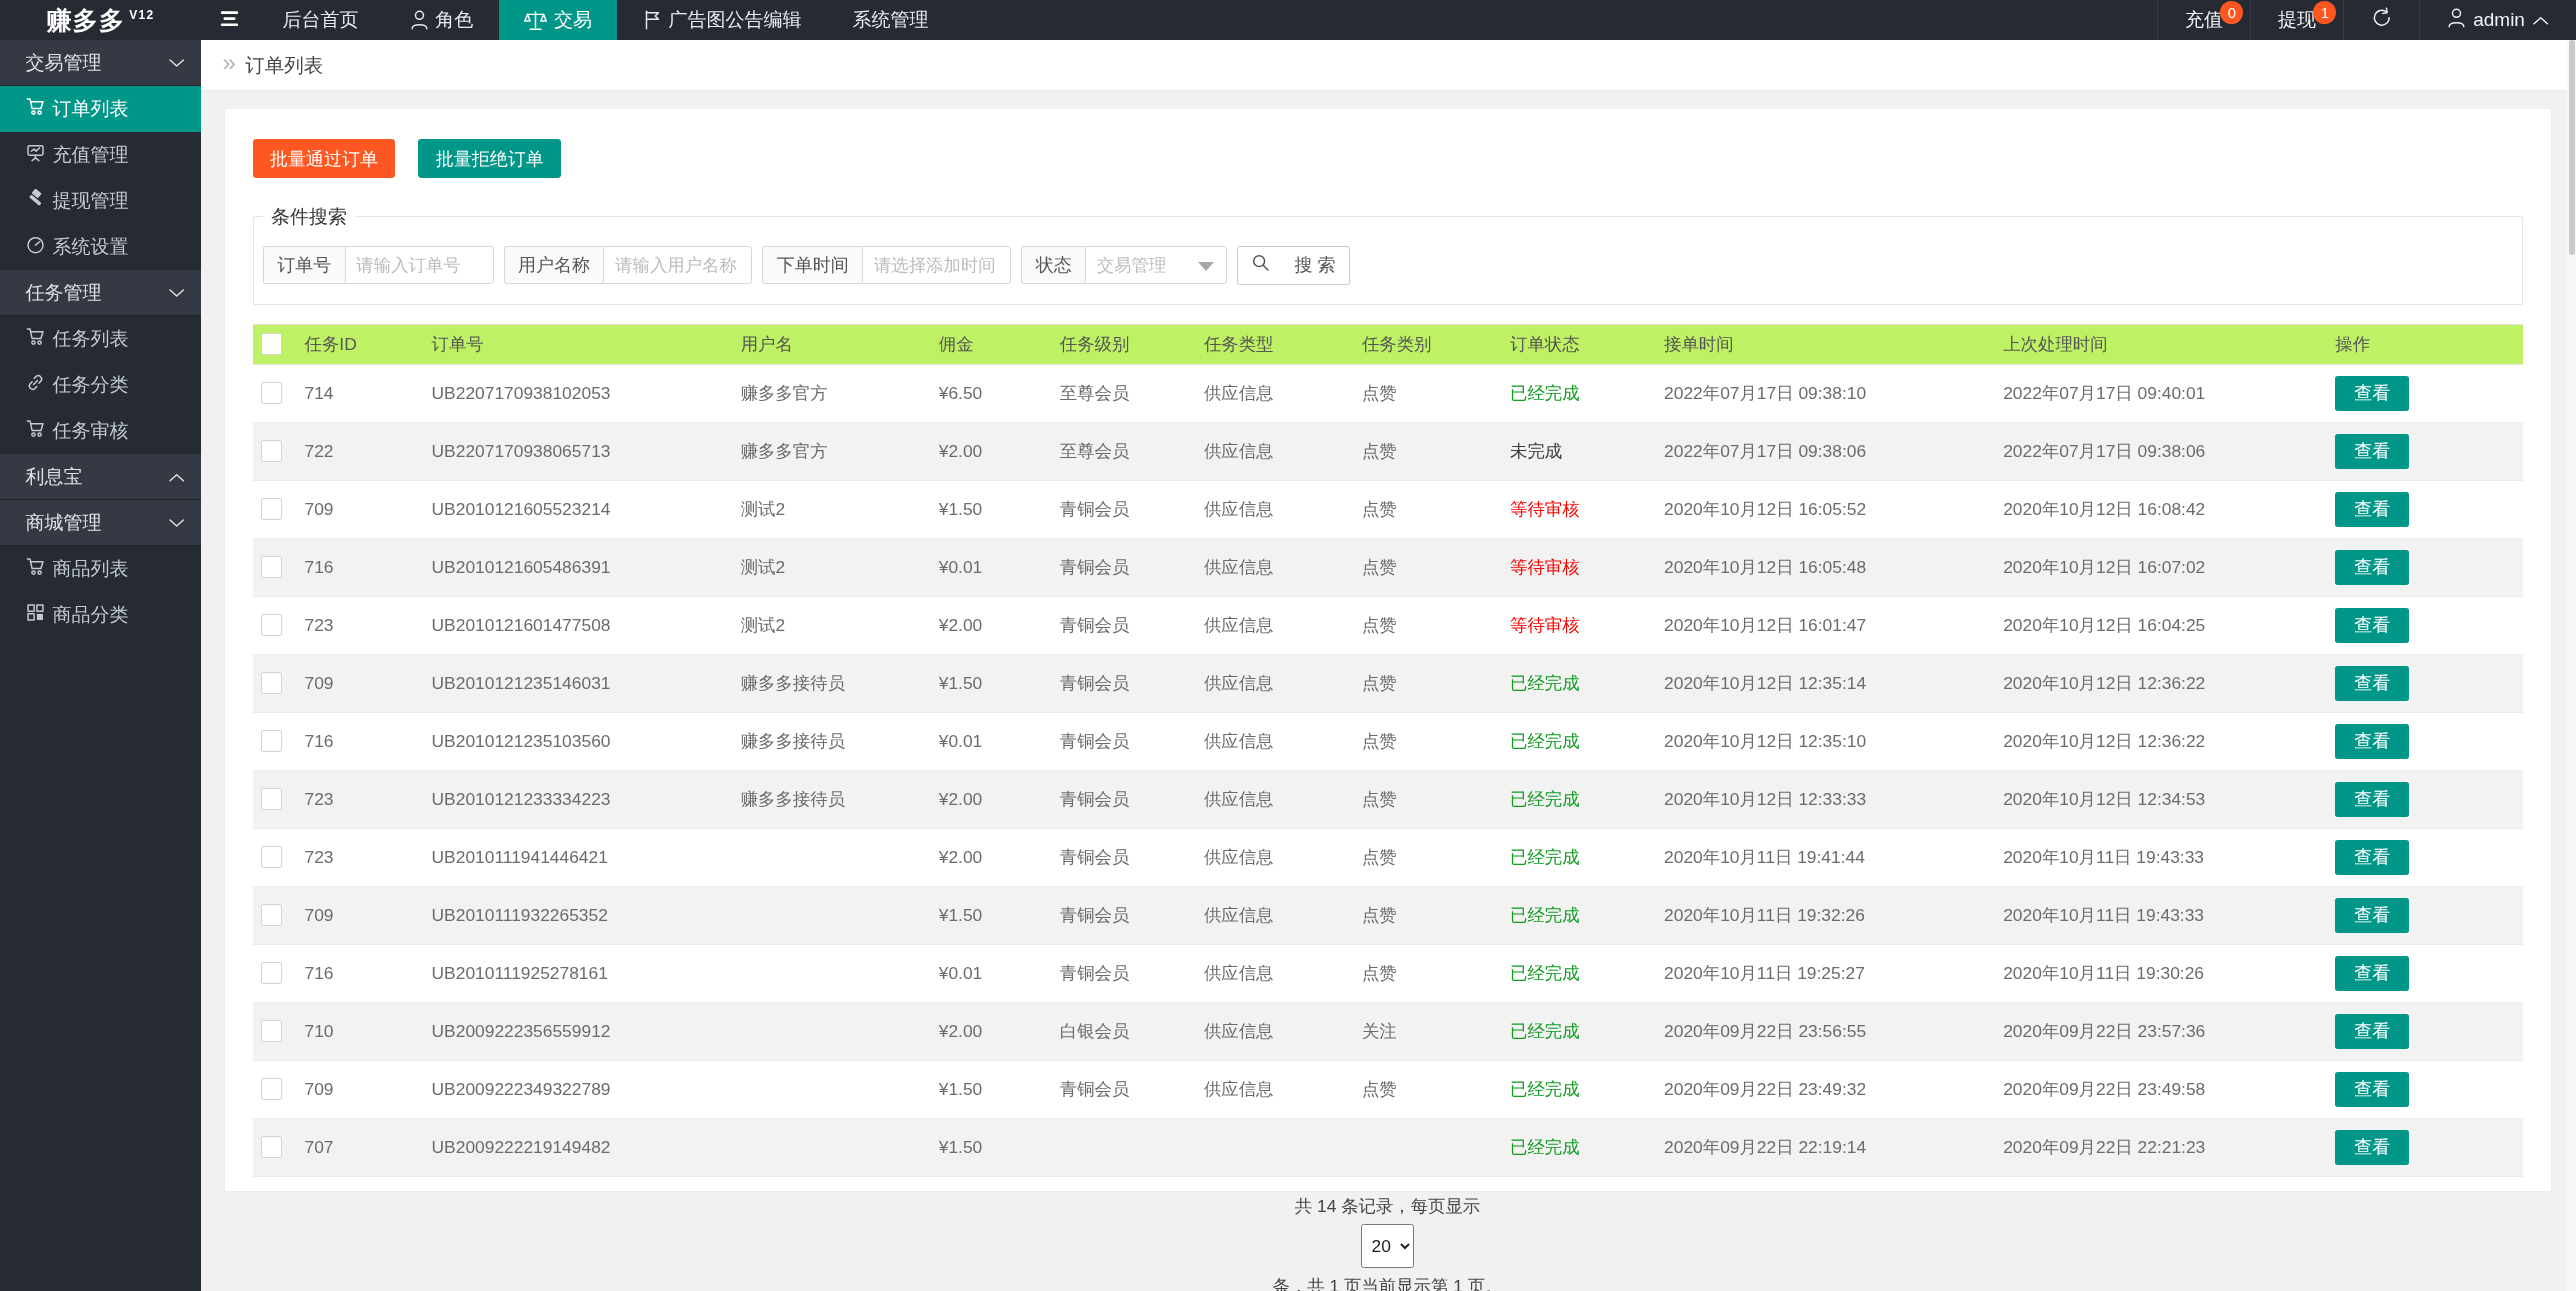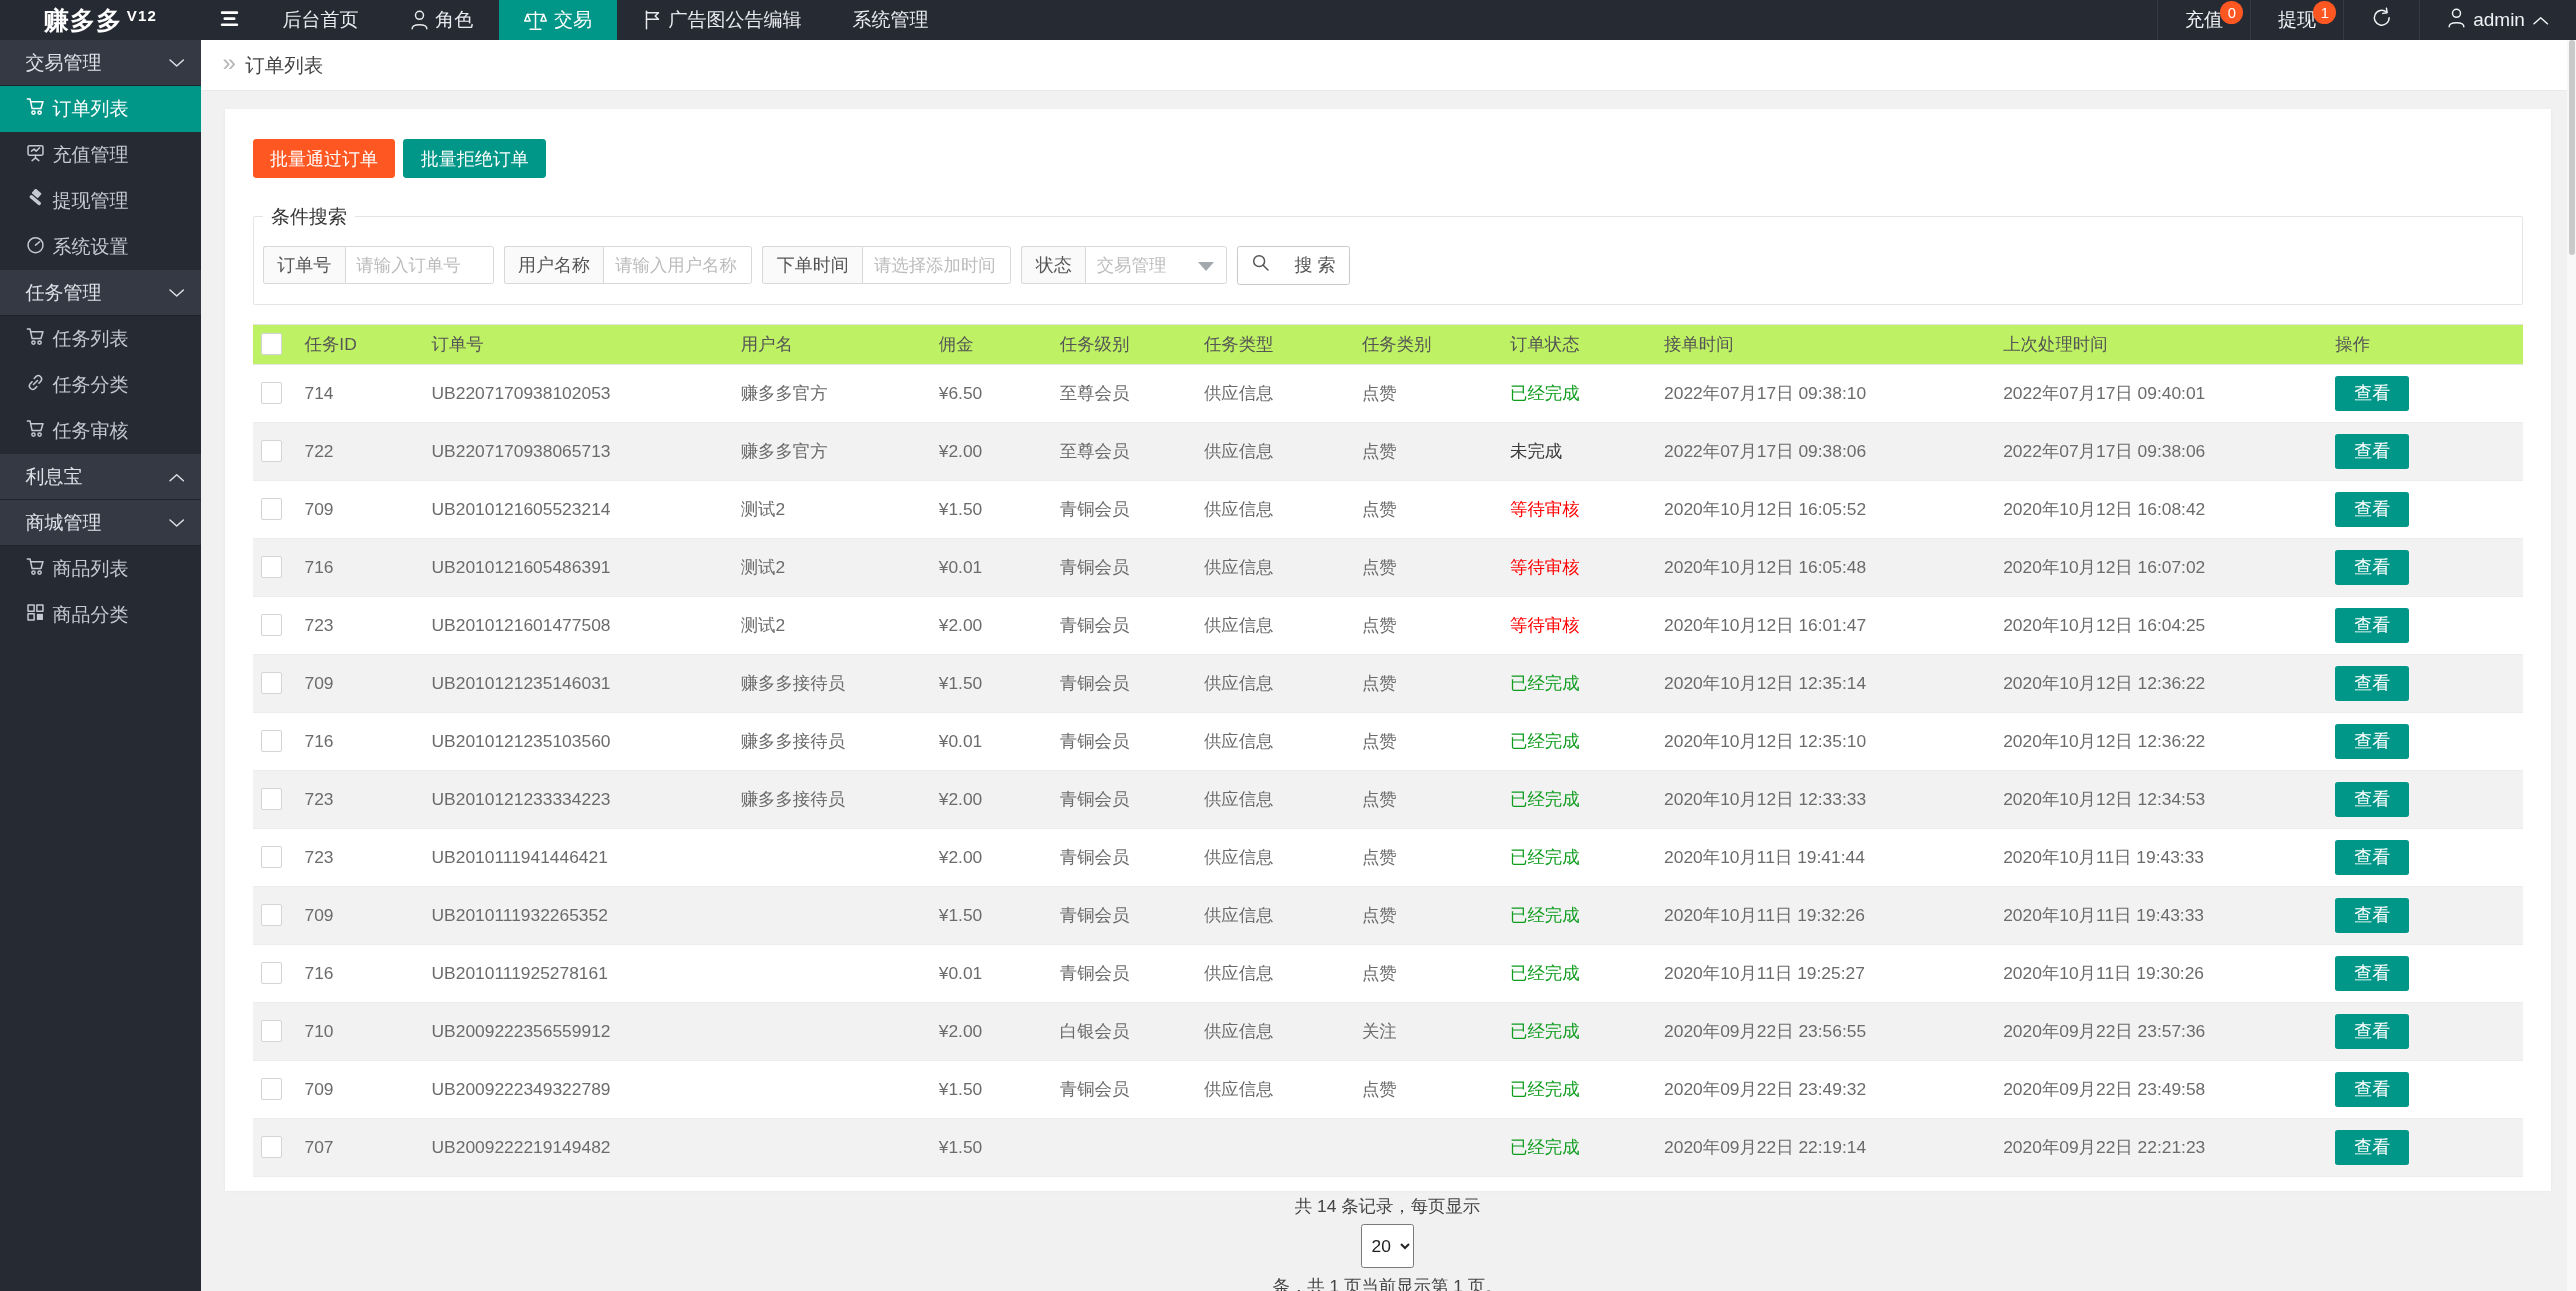--- a/index.html
+++ b/index.html
@@ -4,21 +4,21 @@
 <style>
   * { margin:0; padding:0; box-sizing:border-box; }
   html,body { width:2576px; height:1292px; overflow:hidden;
     font-family:"Liberation Sans","DejaVu Sans",sans-serif; background:#f1f1f1; }
 
   
   .topbar { position:absolute; left:0; top:0; width:2576px; height:40px;
     background:#262a33; display:flex; align-items:stretch; color:#fff; z-index:10; }
   .logo { width:201px; display:flex; align-items:center; justify-content:center;
     font-size:25px; font-weight:bold; letter-spacing:1.3px; }
-  .logo sup { font-size:15px; font-weight:bold; margin-left:4px; transform:translateY(-5.4px); }
+  .logo sup { font-size:12px; font-weight:bold; margin-left:4px; transform:translateY(-5.4px); }
   .nav-toggle { width:56px; display:flex; align-items:center; justify-content:center; cursor:pointer; }
   .nav-item { display:flex; align-items:center; gap:6.7px; padding:0 25.5px;
     font-size:19px; color:#e8eaee; cursor:pointer; }
   .nav-item.active { background:#009688; color:#fff; }
   .nav-item svg { display:block; }
   .topbar-spacer { flex:1; }
   .top-right-item { position:relative; display:flex; align-items:center; gap:6.7px;
     padding:0 27px; font-size:19px; color:#f0f2f5; border-left:0.7px solid #343945; cursor:pointer; }
   .badge { position:absolute; top:1.3px; right:6.7px; min-width:23px; height:23px;
     background:#ff5722; border-radius:11.4px; color:#fff; font-size:14.8px;
@@ -39,21 +39,21 @@
   
   .main { position:absolute; left:201px; top:40px; right:0; bottom:0; background:#f1f1f1; }
   .breadcrumb-band { height:51px; background:#fff; border-bottom:0.7px solid #e9e9e9;
     display:flex; align-items:center; padding-left:21.5px; gap:9.4px; }
   .breadcrumb-caret { font-size:24px; color:#b5b5b5; line-height:1; transform:translateY(-2px); }
   .breadcrumb-text { font-size:19.5px; color:#444; }
 
   .card { position:absolute; left:23.5px; top:69px; width:2326px; height:1082px;
     background:#fff; box-shadow:0 0.7px 2.7px rgba(0,0,0,.06); padding:30px 28px 0 28px; }
 
-  .btn-row { display:flex; gap:8px; }
+  .btn-row { display:flex; gap:23px; }
   .btn { height:39px; padding:0 17.4px; border:none; border-radius:3.4px; color:#fff;
     font-size:18px; cursor:pointer; font-family:inherit; }
   .btn-approve { background:#ff5722; }
   .btn-reject { background:#009688; }
 
   fieldset.search-box { margin-top:25.5px; border:0.7px solid #e4e4e4; border-radius:2px;
     padding:16px 9.4px 19px 9.4px; }
   fieldset.search-box legend { font-size:19px; color:#333; padding:0 8px; margin-left:0; }
   .search-row { display:flex; align-items:center; gap:10px; }
   .input-group { display:flex; height:38px; }

